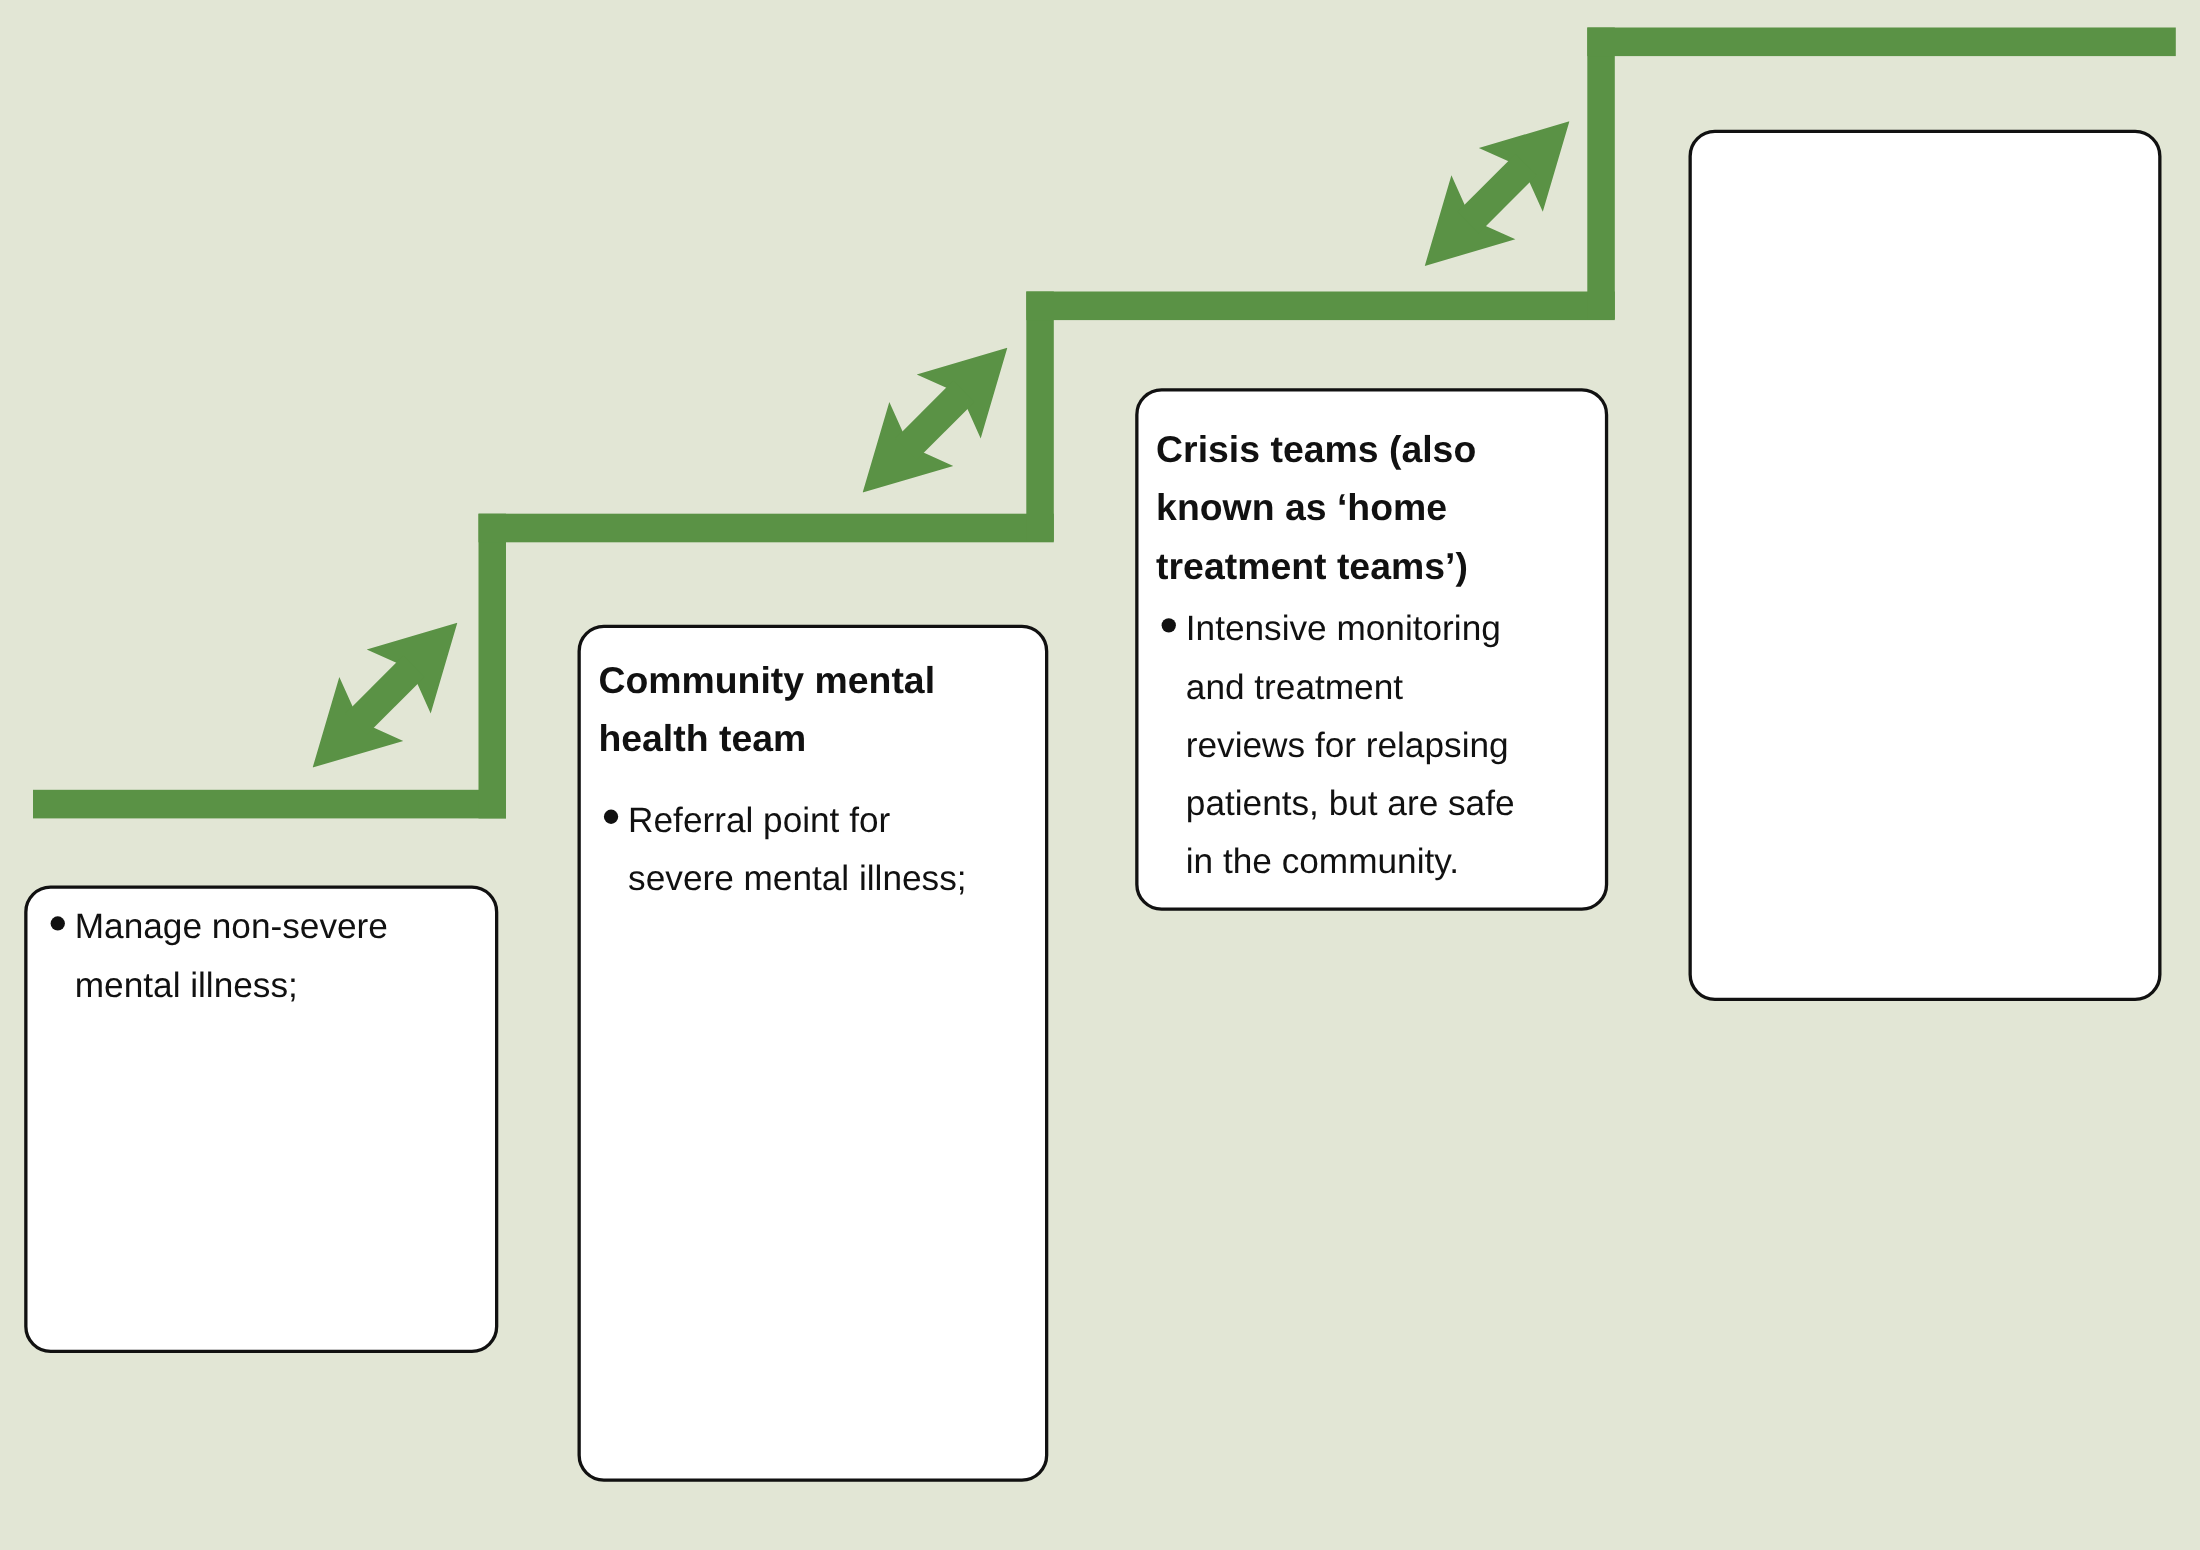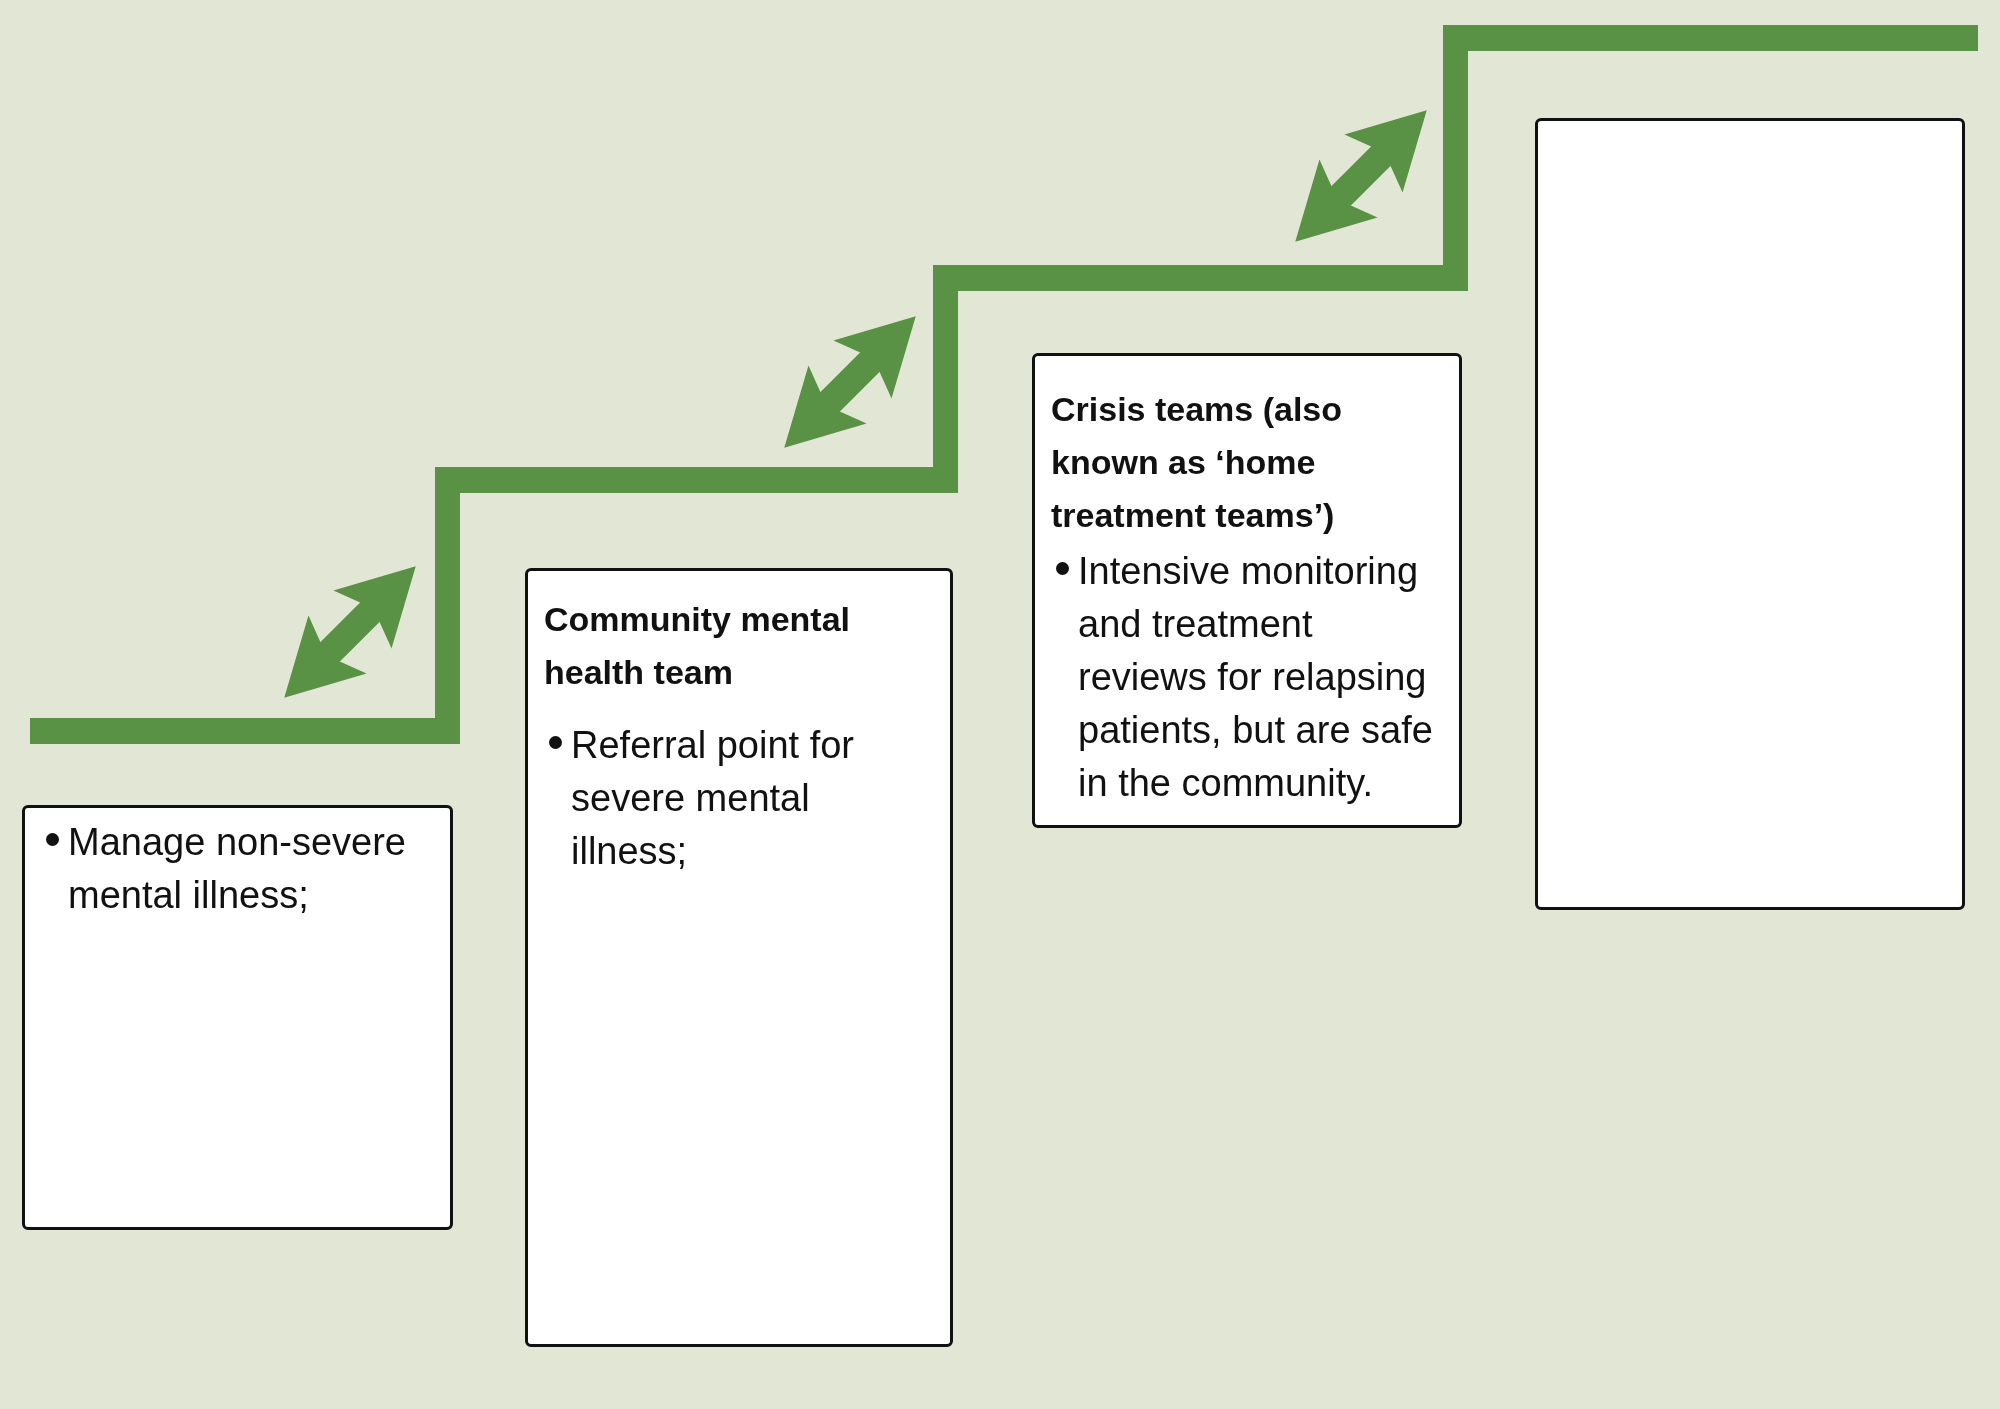--- a/index.html
+++ b/index.html
@@ -21,29 +21,29 @@
   
   .arrow { position:absolute; width:186px; height:90px; transform:rotate(-45deg); }
   .arrow.a1 { left:257px;  top:587px; }
   .arrow.a2 { left:757px;  top:337px; }
   .arrow.a3 { left:1268px; top:131px; }
   .arrow path, .arrow rect { fill:#5a9245; }
 
   
   .box {
     position:absolute; box-sizing:border-box;
-    background:#ffffff; border:3.5px solid #111111; border-radius:6px;
+    background:#ffffff; border:3.5px solid #111111; border-radius:24px;
   }
   .box .heading {
     margin:0; font-size:34px; line-height:53px; font-weight:bold;
     white-space:pre-line;
   }
   .bullets {
     list-style:none; margin:2px 0 0 0; padding:0;
-    font-size:38px; line-height:53px; white-space:pre-line;
+    font-size:32px; line-height:53px; white-space:pre-line;
   }
   .bullets li { position:relative; padding-left:27px; }
   .bullets li::before {
     content:""; position:absolute; left:5px; top:17px;
     width:13px; height:13px; border-radius:50%; background:#111;
   }
   .box1 { left:22px;   top:805px; width:431px; height:425px; padding:6px 16px 16px 16px; }
   .box2 { left:525px;  top:568px; width:428px; height:779px; padding:22px 16px 16px 16px; }
   .box2 .bullets { margin-top:20px; }
   .box3 { left:1032px; top:353px; width:430px; height:475px; padding:27px 16px 16px 16px; }

